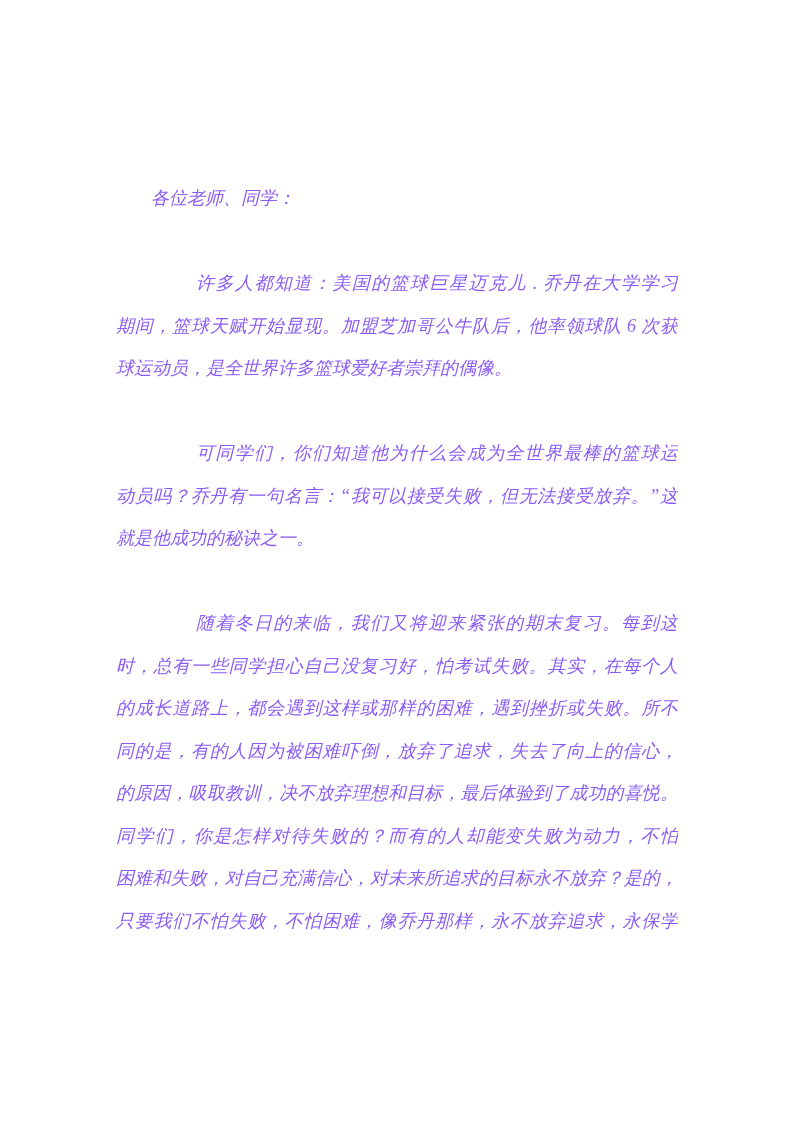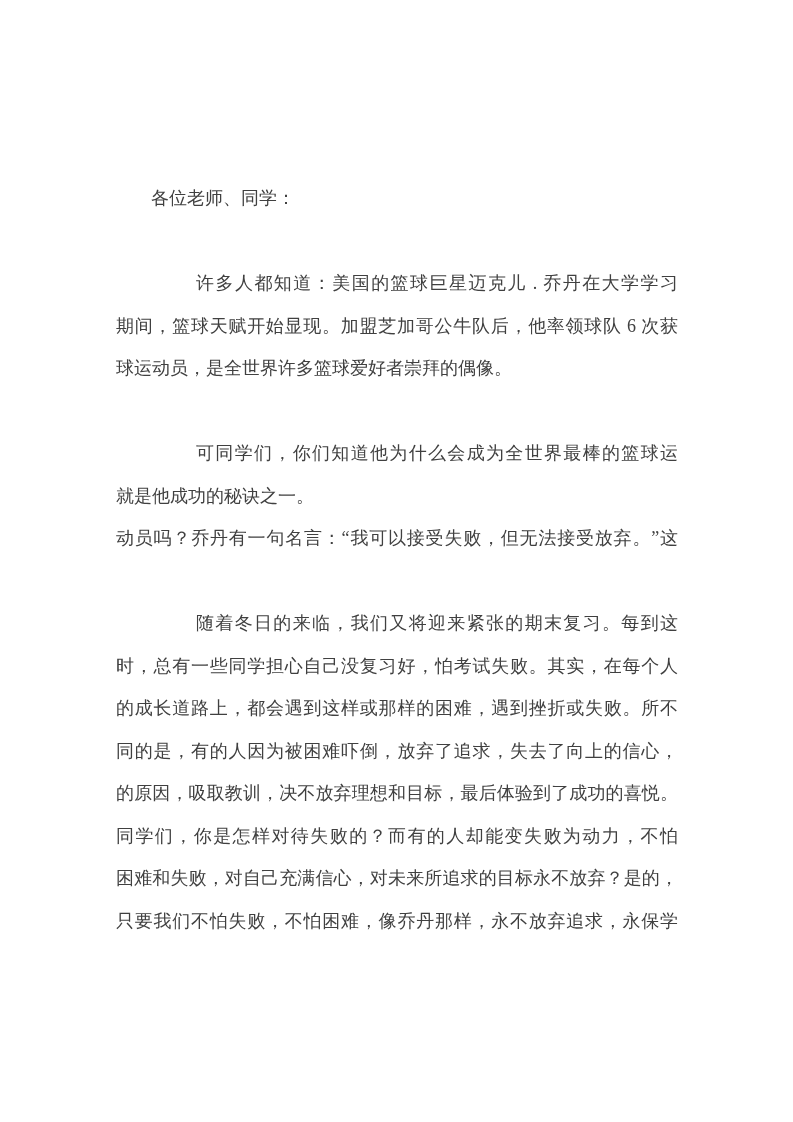--- a/index.html
+++ b/index.html
@@ -7,21 +7,22 @@
     padding: 0;
     background: #ffffff;
   }
   .page {
     position: relative;
     width: 793px;
     height: 1122px;
     background: #ffffff;
     overflow: hidden;
     font-family: "Liberation Serif", "DejaVu Serif", serif;
-    color: #404040;
+    color: #8b5cf6;
+    font-style: italic;
   }
   .content {
     position: absolute;
     left: 116px;
     top: 177px;
     width: 562px;
   }
   .line {
     height: 42.5px;
     line-height: 42.5px;
@@ -54,22 +55,22 @@
   <div class="content">
     <div class="line greeting">各位老师、同学：</div>
     <div id="paragraphs">
         <div class="paragraph">
           <div class="line first">许多人都知道：美国的篮球巨星迈克儿 . 乔丹在大学学习</div>
           <div class="line">期间，篮球天赋开始显现。加盟芝加哥公牛队后，他率领球队 6 次获</div>
           <div class="line last">球运动员，是全世界许多篮球爱好者崇拜的偶像。</div>
         </div>
         <div class="paragraph">
           <div class="line first">可同学们，你们知道他为什么会成为全世界最棒的篮球运</div>
+          <div class="line">动员吗？乔丹有一句名言：“我可以接受失败，但无法接受放弃。”这</div>
           <div class="line last">就是他成功的秘诀之一。</div>
-          <div class="line">动员吗？乔丹有一句名言：“我可以接受失败，但无法接受放弃。”这</div>
         </div>
         <div class="paragraph">
           <div class="line first">随着冬日的来临，我们又将迎来紧张的期末复习。每到这</div>
           <div class="line">时，总有一些同学担心自己没复习好，怕考试失败。其实，在每个人</div>
           <div class="line">的成长道路上，都会遇到这样或那样的困难，遇到挫折或失败。所不</div>
           <div class="line">同的是，有的人因为被困难吓倒，放弃了追求，失去了向上的信心，</div>
           <div class="line">的原因，吸取教训，决不放弃理想和目标，最后体验到了成功的喜悦。</div>
           <div class="line">同学们，你是怎样对待失败的？而有的人却能变失败为动力，不怕</div>
           <div class="line">困难和失败，对自己充满信心，对未来所追求的目标永不放弃？是的，</div>
           <div class="line">只要我们不怕失败，不怕困难，像乔丹那样，永不放弃追求，永保学</div>

